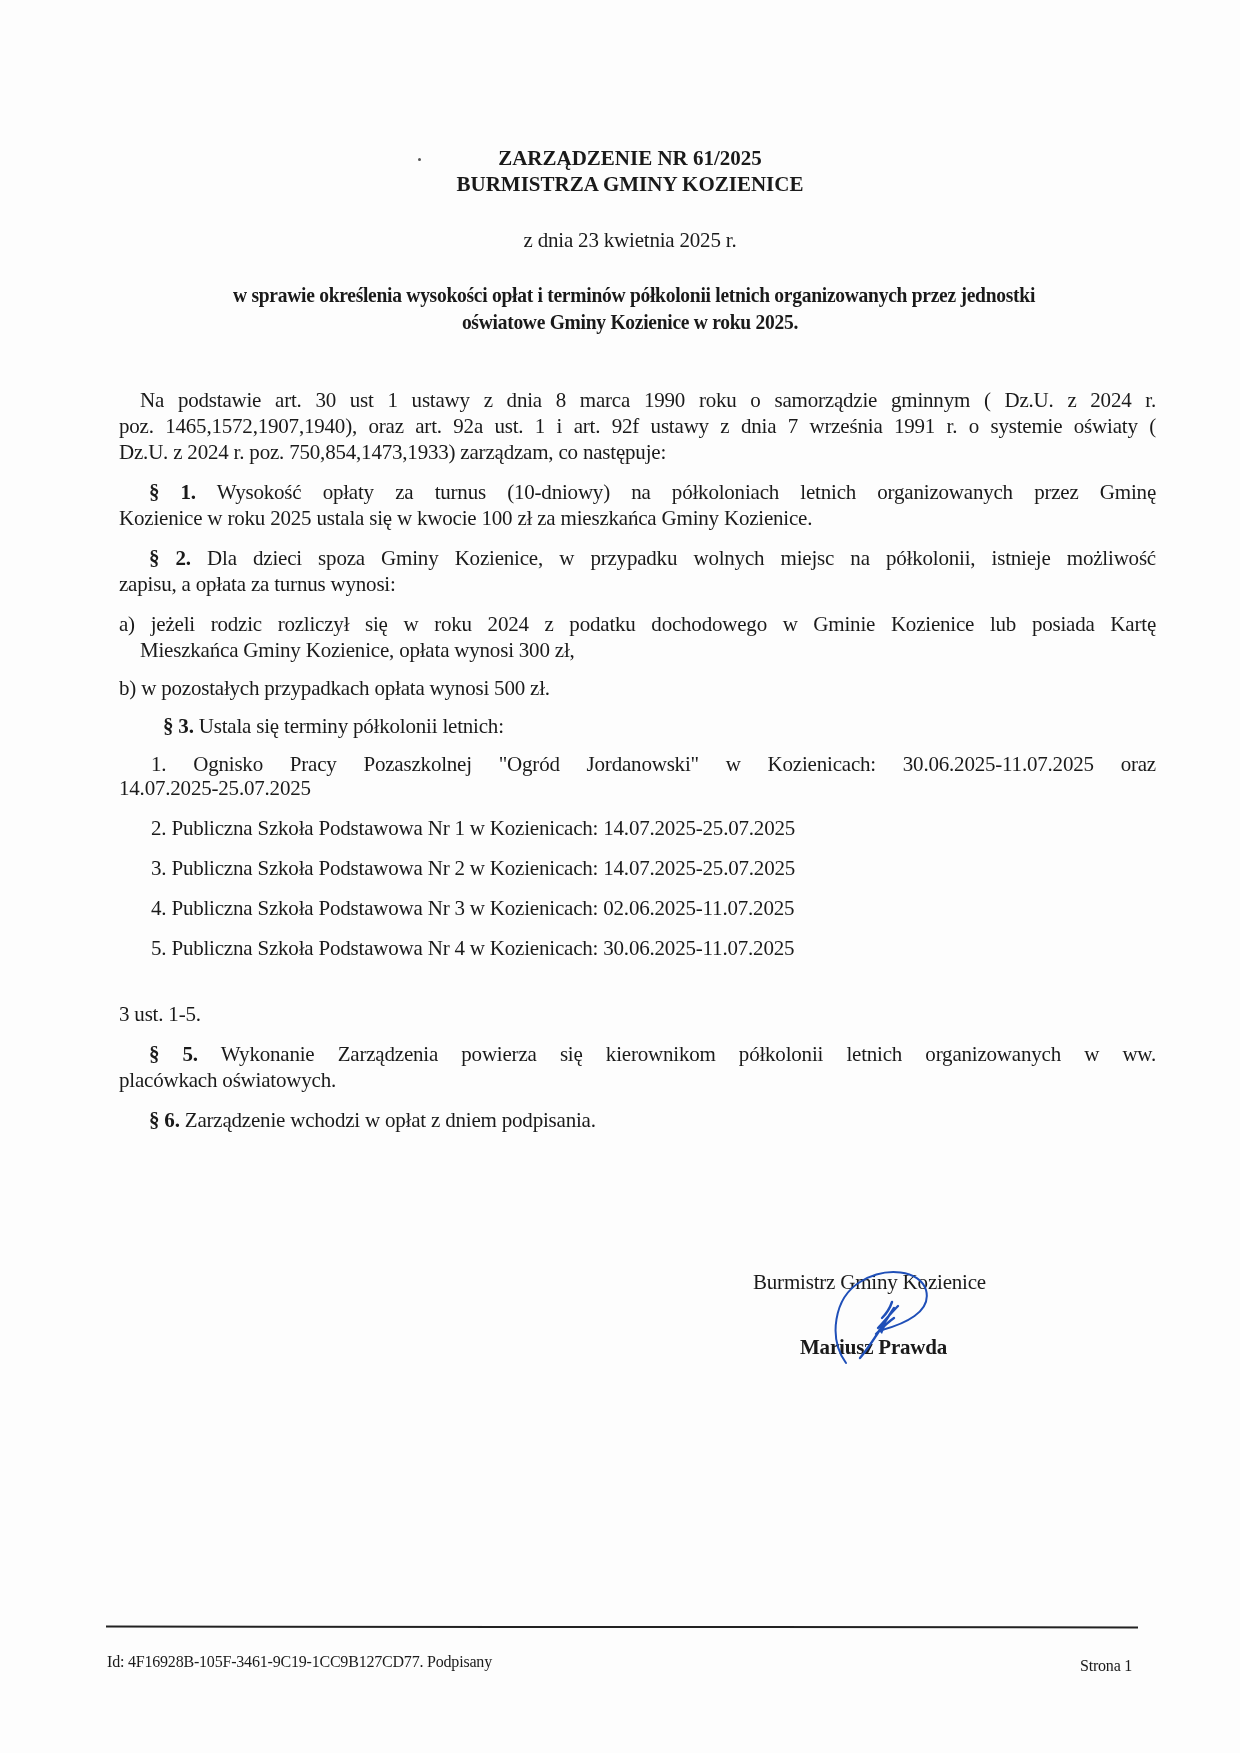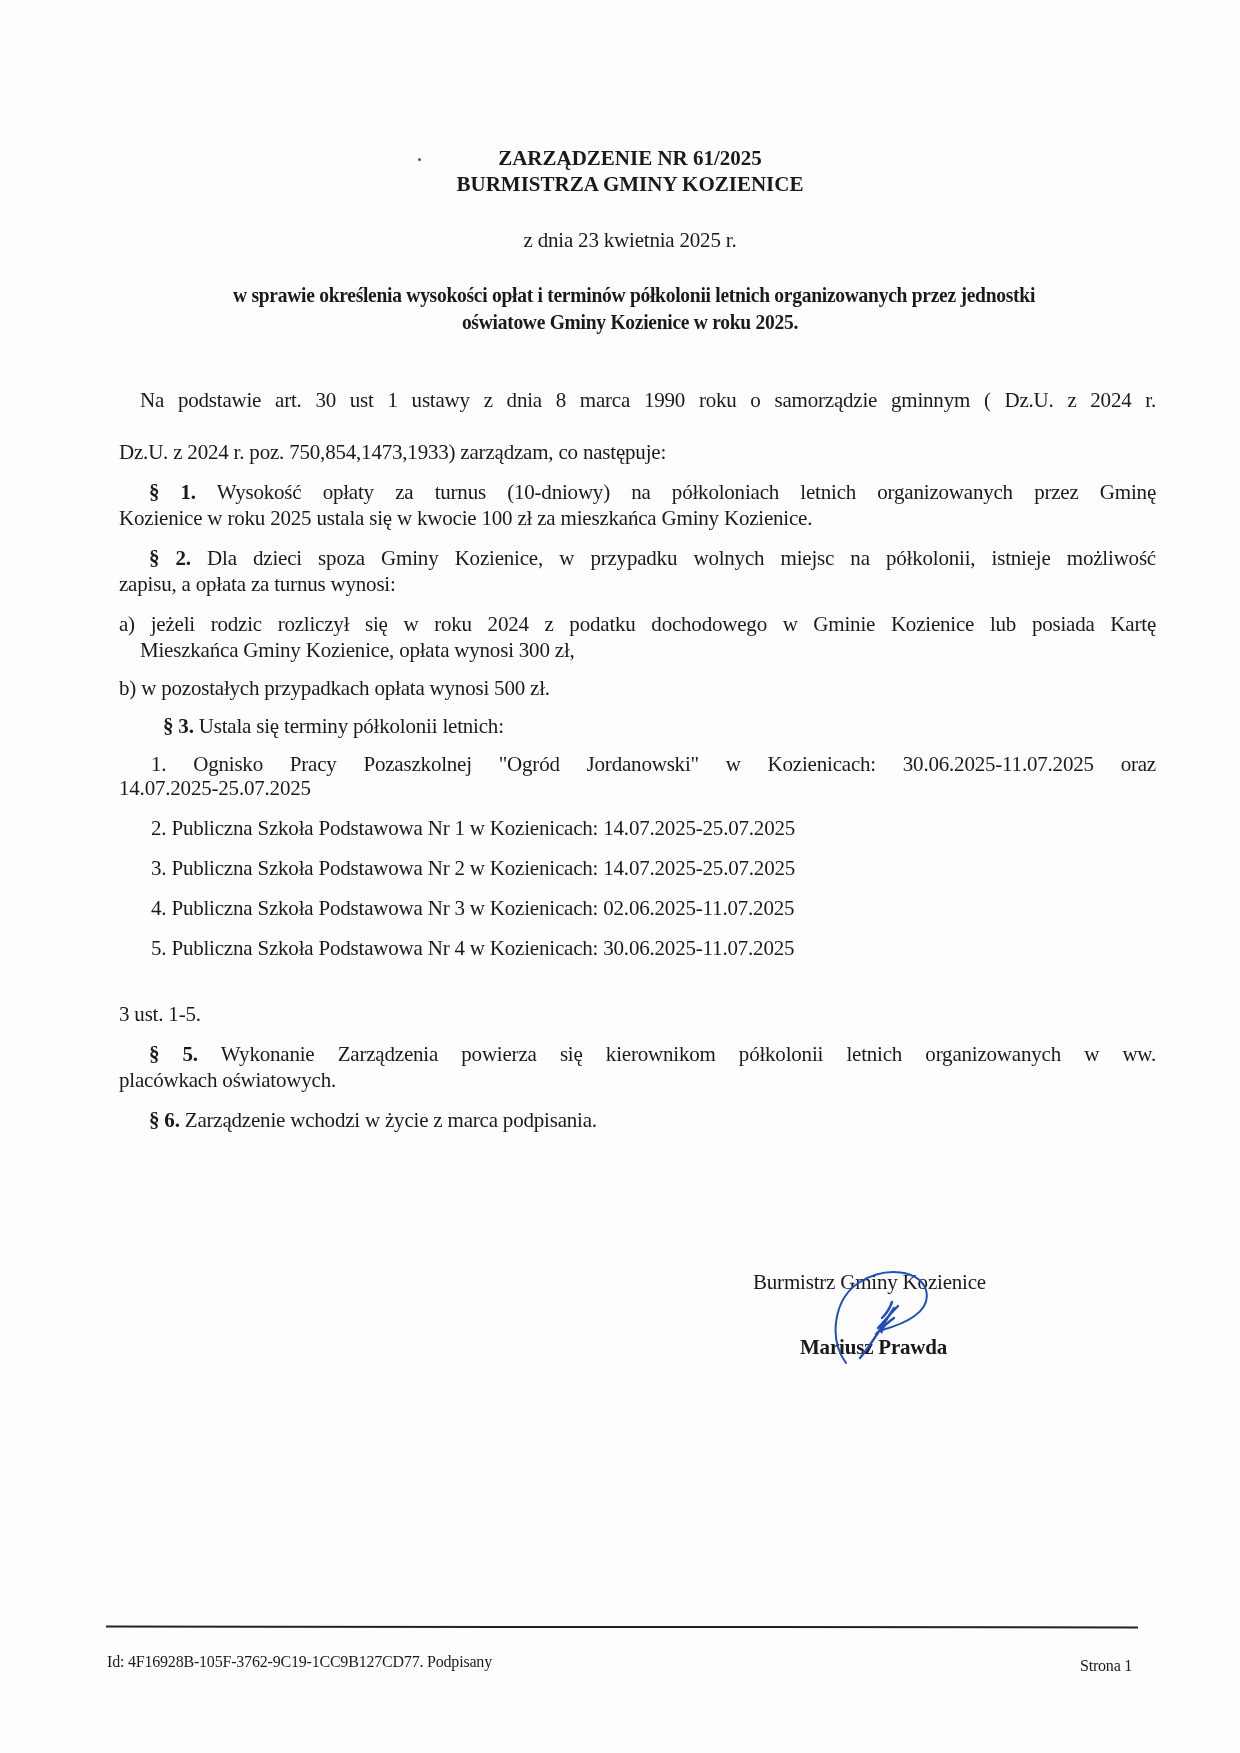--- a/index.html
+++ b/index.html
@@ -26,20 +26,21 @@
   <div class="dot"></div>
 
   <div class="t b center header-title" style="top:146px; left:10px;">ZARZĄDZENIE NR 61/2025</div>
   <div class="t b center header-title" style="top:172px; left:10px;">BURMISTRZA GMINY KOZIENICE</div>
   <div class="t center" style="top:228px; left:10px;">z dnia 23 kwietnia 2025 r.</div>
 
   <div class="t center subject" style="top:283px; left:14px;">w sprawie określenia wysokości opłat i terminów półkolonii letnich organizowanych przez jednostki</div>
   <div class="t center subject" style="top:310px; left:10px;">oświatowe Gminy Kozienice w roku 2025.</div>
 
   <div class="t justify" style="top:388px; left:140px; width:1016px;">Na podstawie art. 30 ust 1 ustawy z dnia 8 marca 1990 roku o samorządzie gminnym ( Dz.U. z 2024 r.</div>
+  <div class="t justify" style="top:414px; left:119px; width:1037px;">poz. 1465,1572,1907,1940), oraz art. 92a ust. 1 i art. 92f ustawy z dnia 7 września 1991 r. o systemie oświaty (</div>
   <div class="t" style="top:440px; left:119px;">Dz.U. z 2024 r. poz. 750,854,1473,1933) zarządzam, co następuje:</div>
 
   <div class="t justify" style="top:480px; left:149px; width:1007px;">
     <span class="b">§ 1.</span>
     <span>Wysokość opłaty za turnus (10-dniowy) na półkoloniach letnich organizowanych przez Gminę</span>
   </div>
   <div class="t" style="top:506px; left:119px;">Kozienice w roku 2025 ustala się w kwocie 100 zł za mieszkańca Gminy Kozienice.</div>
 
   <div class="t justify" style="top:546px; left:149px; width:1007px;">
     <span class="b">§ 2.</span>
@@ -66,29 +67,29 @@
   <div class="t" style="top:1002px; left:119px;">3 ust. 1-5.</div>
 
   <div class="t justify" style="top:1042px; left:149px; width:1007px;">
     <span class="b">§ 5.</span>
     <span>Wykonanie Zarządzenia powierza się kierownikom półkolonii letnich organizowanych w ww.</span>
   </div>
   <div class="t" style="top:1068px; left:119px;">placówkach oświatowych.</div>
 
   <div class="t" style="top:1108px; left:149px;">
     <span class="b">§ 6.</span>
-    <span>Zarządzenie wchodzi w życie z marca podpisania.</span>
+    <span>Zarządzenie wchodzi w opłat z dniem podpisania.</span>
   </div>
 
   <div class="t" style="top:1270px; left:753px;">Burmistrz Gminy Kozienice</div>
   <div class="t b" style="top:1335px; left:800px;">Mariusz Prawda</div>
 
   <svg class="sig-svg" viewBox="0 0 130 100">
     <path d="M26,95 C8,70 14,30 40,14 C66,-2 100,2 106,22 C112,44 84,56 62,62" fill="none" stroke="#1f4fb8" stroke-width="2" stroke-linecap="round"></path>
     <path d="M40,90 C52,76 62,58 74,40 M58,60 C64,54 70,46 78,38 M62,50 C66,46 70,40 72,34 M56,66 C62,60 68,54 74,50" fill="none" stroke="#1f4fb8" stroke-width="2.4" stroke-linecap="round"></path>
     <path d="M58,62 L66,56 L62,66 Z" fill="#1f4fb8"></path>
   </svg>
 
   <div class="footer-rule"></div>
-  <div class="t footer-id" style="top:1650px; left:107px;">Id: 4F16928B-105F-3762-9C19-1CC9B127CD77. Podpisany</div>
+  <div class="t footer-id" style="top:1650px; left:107px;">Id: 4F16928B-105F-3461-9C19-1CC9B127CD77. Podpisany</div>
   <div class="t footer-page" style="top:1654px; left:1080px;">Strona 1</div>
 
 </div>
 
 </body></html>

